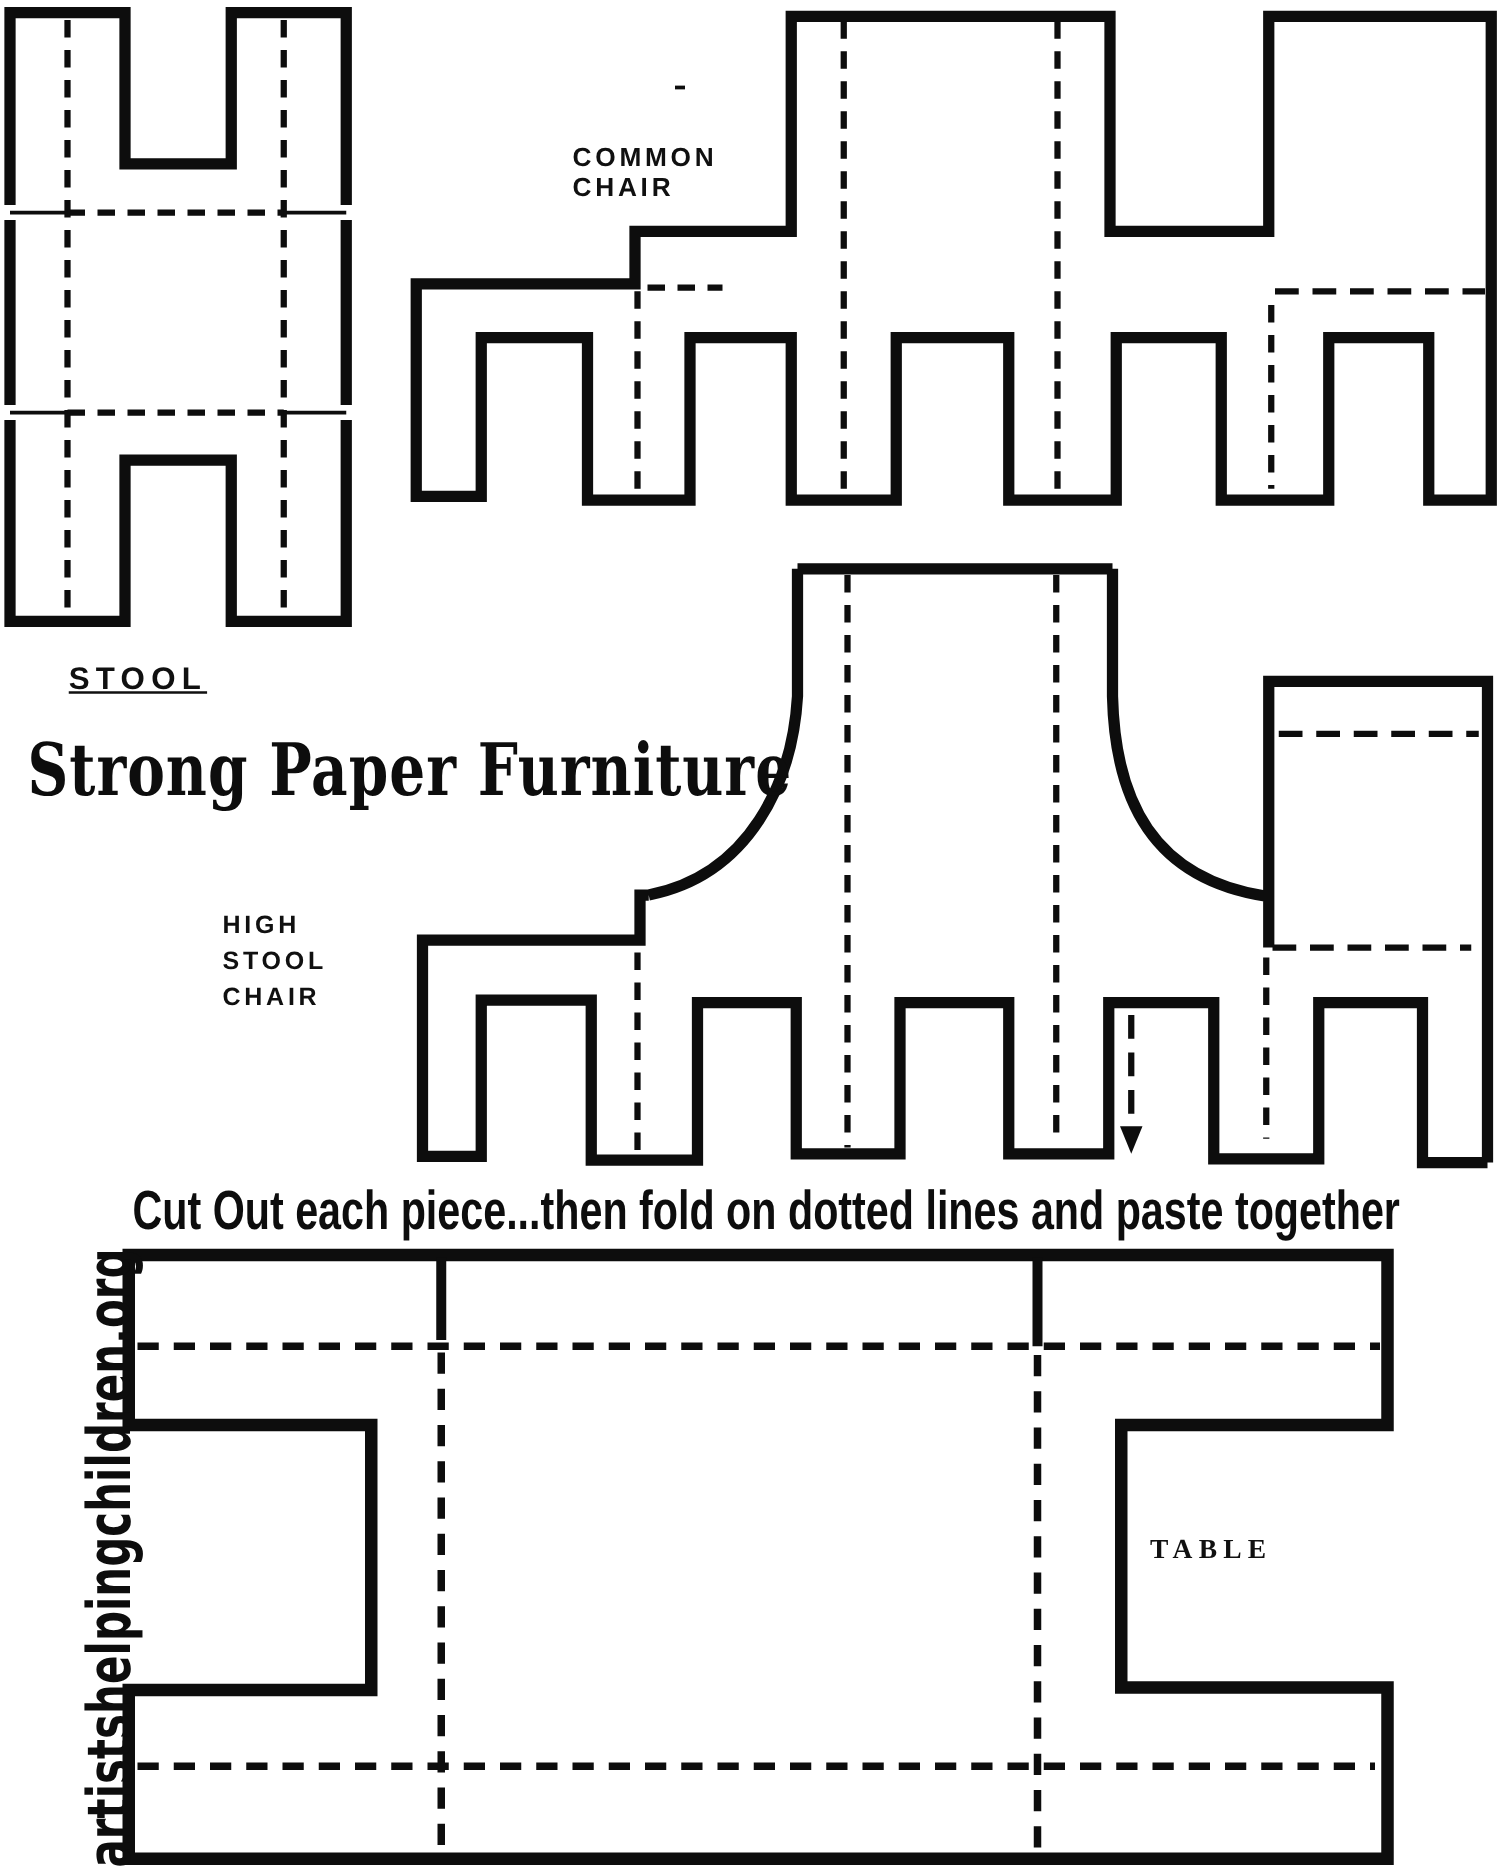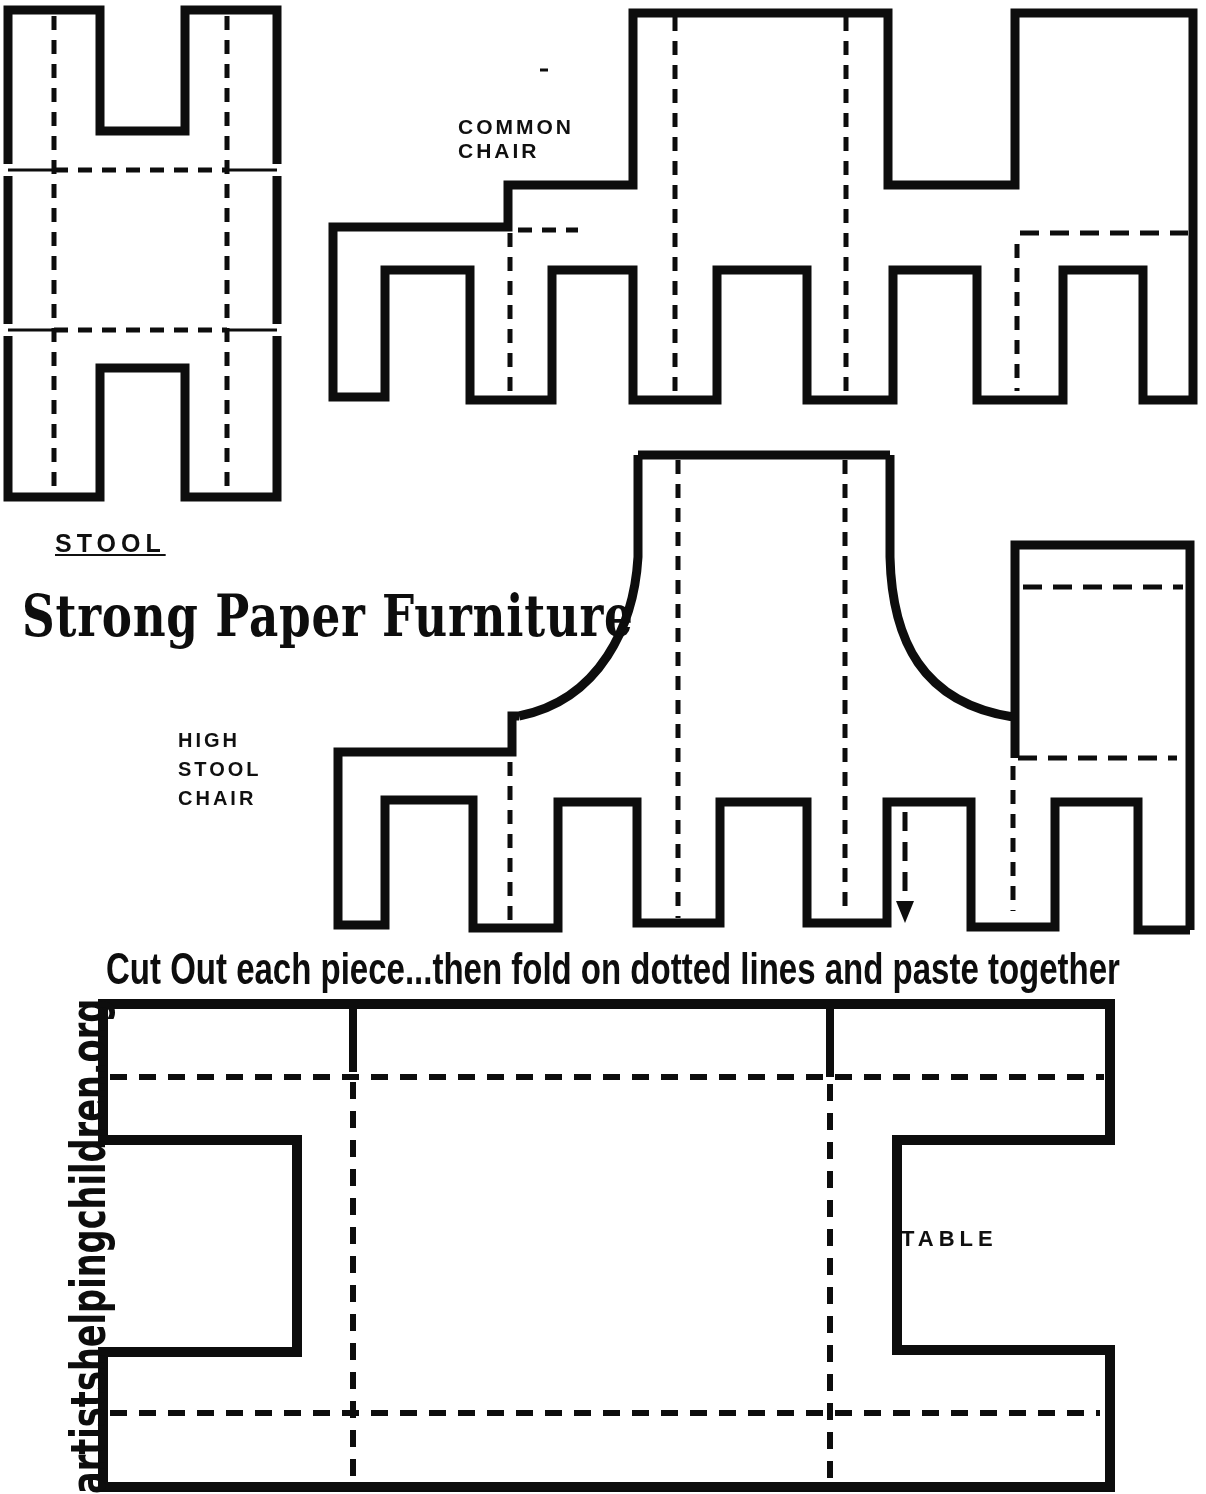--- a/index.html
+++ b/index.html
@@ -25,21 +25,21 @@
     position:absolute;
     color:#101010;
     font-weight:bold;
     text-align:left;
     letter-spacing:3px;
     line-height:1.15;
   }
   .label-stool{left:55px;top:529px;width:160px;font-size:25px;letter-spacing:5px;text-decoration:underline;}
   .label-common{left:458px;top:115px;width:175px;font-size:21px;line-height:24px;}
   .label-high{left:178px;top:726px;width:155px;font-size:20px;line-height:29px;}
-  .label-table{left:901px;top:1226px;width:135px;font-size:22px;letter-spacing:5px;}
+  .label-table{left:920px;top:1226px;width:135px;font-size:22px;letter-spacing:5px;font-family:Liberation Serif, serif;}
 
   .page-title{
     position:absolute;left:22px;top:582px;
     font-family:"DejaVu Serif",serif;
     font-weight:bold;
     font-size:58px;
     color:#0d0d0d;
     white-space:nowrap;
     transform:scaleX(0.78);
     transform-origin:0 0;

